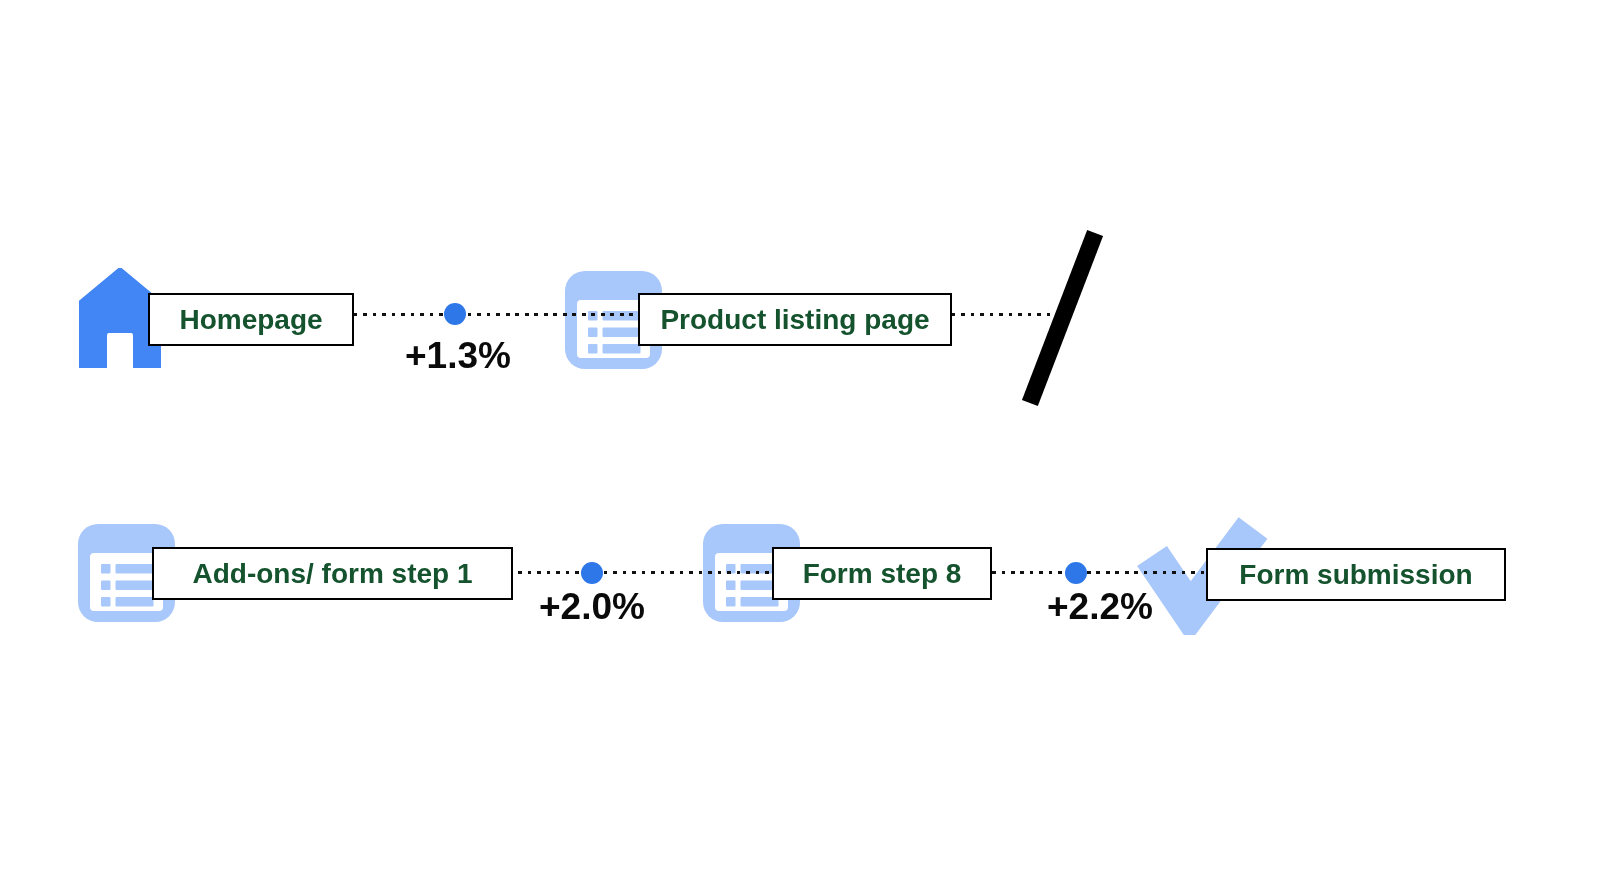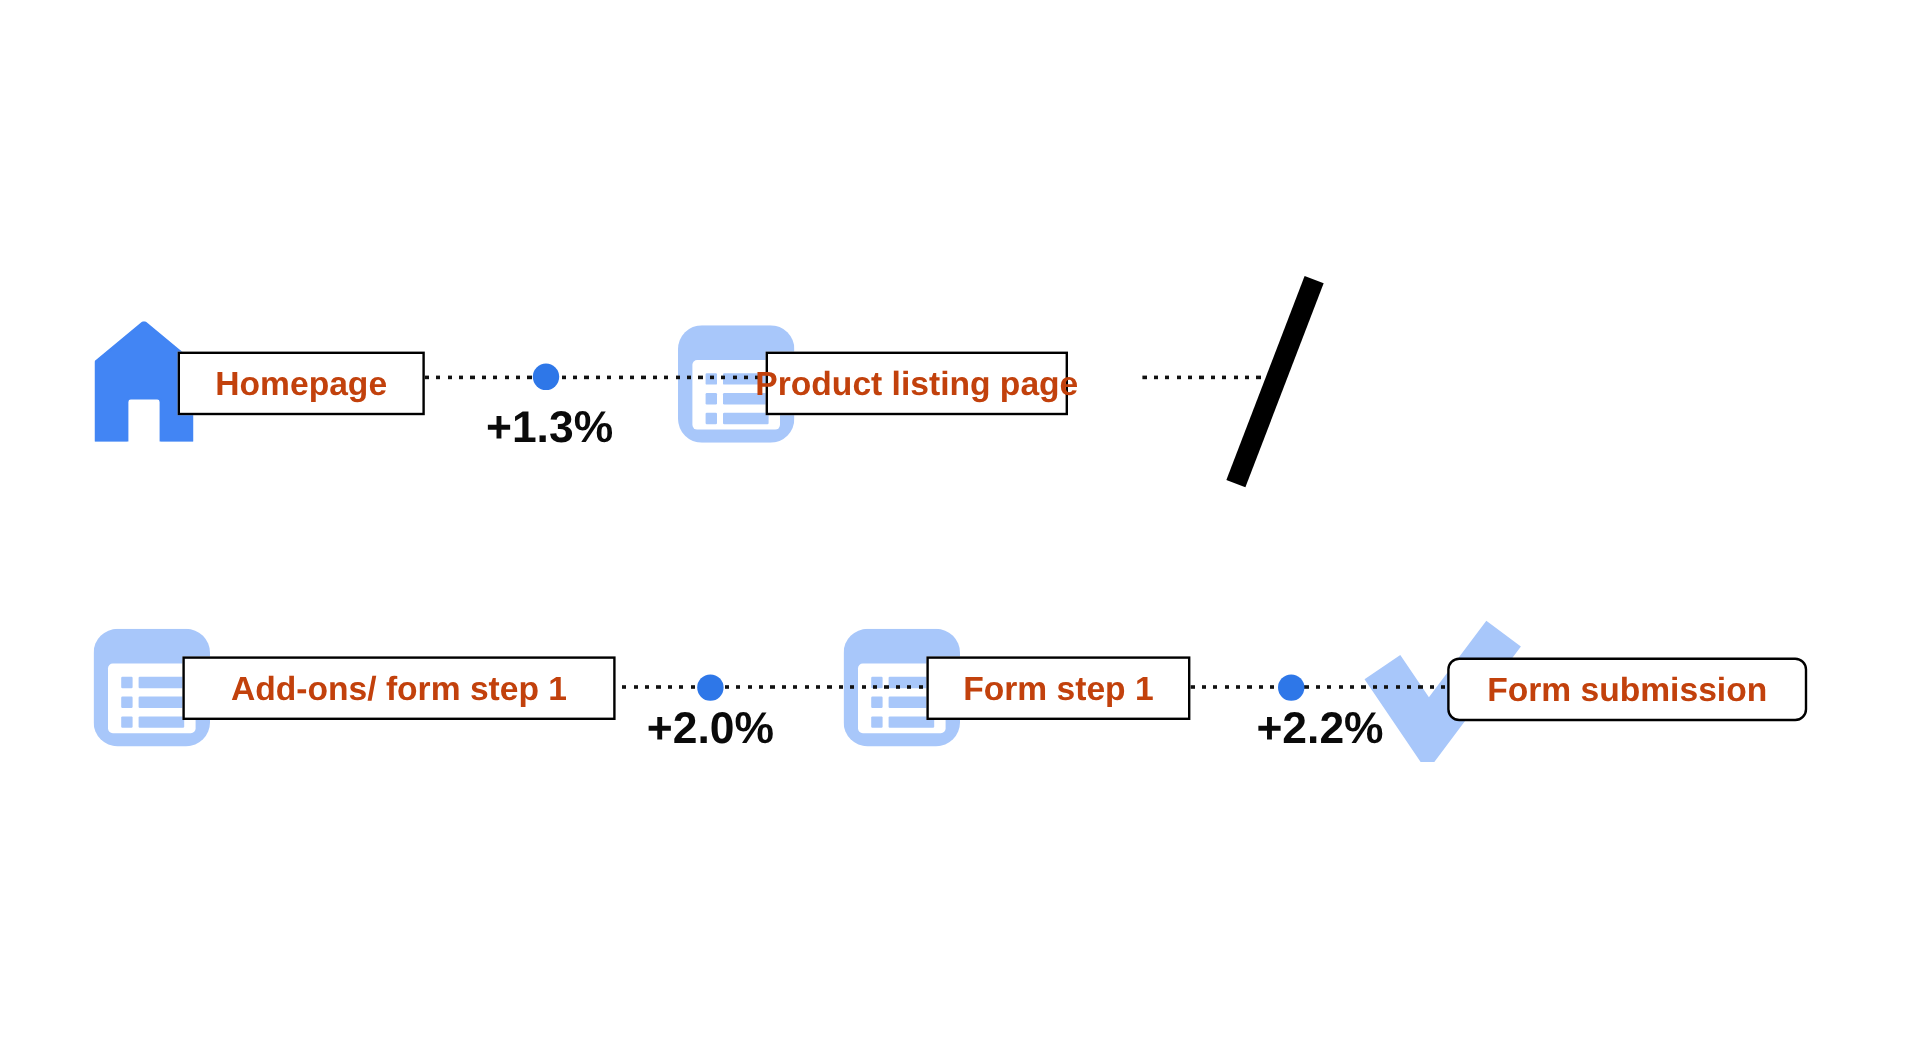--- a/index.html
+++ b/index.html
@@ -16,21 +16,21 @@
     background:repeating-linear-gradient(to right,#111 0 3.5px,transparent 3.5px 9.5px);
   }
   .node-dot{
     position:absolute;z-index:3;width:22px;height:22px;border-radius:50%;
     background:#2E77E8;
   }
   .label-box{
     position:absolute;z-index:4;height:53px;box-sizing:border-box;
     background:#ffffff;border:2px solid #000;
     display:flex;align-items:center;justify-content:center;
-    font-size:28px;font-weight:700;color:#c2410c;white-space:nowrap;
+    font-size:28px;font-weight:700;color:#14532d;white-space:nowrap;
   }
   .pct{
     position:absolute;z-index:3;text-align:center;
     font-size:37px;font-weight:700;color:#0a0a0a;white-space:nowrap;
   }
   .slash{
     position:absolute;z-index:2;width:17px;height:182px;background:#000;
     transform:rotate(21deg);
   }
 </style>
@@ -57,21 +57,21 @@
     <rect x="0" y="0" width="97" height="98" rx="20" fill="#A8C7FA"></rect>
     <rect x="12" y="29" width="73" height="58" rx="4" fill="#ffffff"></rect>
     <rect x="23" y="40" width="9.5" height="9.5" rx="1" fill="#A8C7FA"></rect>
     <rect x="37.5" y="40" width="38" height="9.5" rx="1" fill="#A8C7FA"></rect>
     <rect x="23" y="56.5" width="9.5" height="9.5" rx="1" fill="#A8C7FA"></rect>
     <rect x="37.5" y="56.5" width="38" height="9.5" rx="1" fill="#A8C7FA"></rect>
     <rect x="23" y="73" width="9.5" height="9.5" rx="1" fill="#A8C7FA"></rect>
     <rect x="37.5" y="73" width="38" height="9.5" rx="1" fill="#A8C7FA"></rect>
   </svg>
 
-  <div class="label-box" style="left:638px;top:293px;width:252px;">
+  <div class="label-box" style="left:638px;top:293px;width:314px;">
     <span>Product listing page</span>
   </div>
 
   <div class="dotline" style="left:952px;top:313px;width:100px;"></div>
 
   <div class="slash" style="left:1054px;top:227px;"></div>
 
   <svg class="icon" style="left:78px;top:524px;" width="97" height="98" viewBox="0 0 97 98">
     <rect x="0" y="0" width="97" height="98" rx="20" fill="#A8C7FA"></rect>
     <rect x="12" y="29" width="73" height="58" rx="4" fill="#ffffff"></rect>
@@ -98,30 +98,30 @@
     <rect x="12" y="29" width="73" height="58" rx="4" fill="#ffffff"></rect>
     <rect x="23" y="40" width="9.5" height="9.5" rx="1" fill="#A8C7FA"></rect>
     <rect x="37.5" y="40" width="38" height="9.5" rx="1" fill="#A8C7FA"></rect>
     <rect x="23" y="56.5" width="9.5" height="9.5" rx="1" fill="#A8C7FA"></rect>
     <rect x="37.5" y="56.5" width="38" height="9.5" rx="1" fill="#A8C7FA"></rect>
     <rect x="23" y="73" width="9.5" height="9.5" rx="1" fill="#A8C7FA"></rect>
     <rect x="37.5" y="73" width="38" height="9.5" rx="1" fill="#A8C7FA"></rect>
   </svg>
 
   <div class="label-box" style="left:772px;top:547px;width:220px;">
-    <span>Form step 1</span>
+    <span>Form step 8</span>
   </div>
 
   <div class="dotline" style="left:992px;top:571px;width:216px;"></div>
 
   <div class="node-dot" style="left:1065px;top:562px;"></div>
 
   <div class="pct" style="left:1040px;top:586px;width:120px;">+2.2%</div>
 
   <svg class="icon" style="left:1125px;top:505px;" width="160" height="130" viewBox="0 0 160 130">
     <polyline points="27,51 65,107 128,23" fill="none" stroke="#A8C7FA" stroke-width="36" stroke-linecap="butt" stroke-linejoin="miter"></polyline>
   </svg>
 
-  <div class="label-box" style="left:1206px;top:548px;width:300px;border-radius:10px;">
+  <div class="label-box" style="left:1206px;top:548px;width:300px;">
     <span>Form submission</span>
   </div>
 
 </div>
 
 </body></html>

